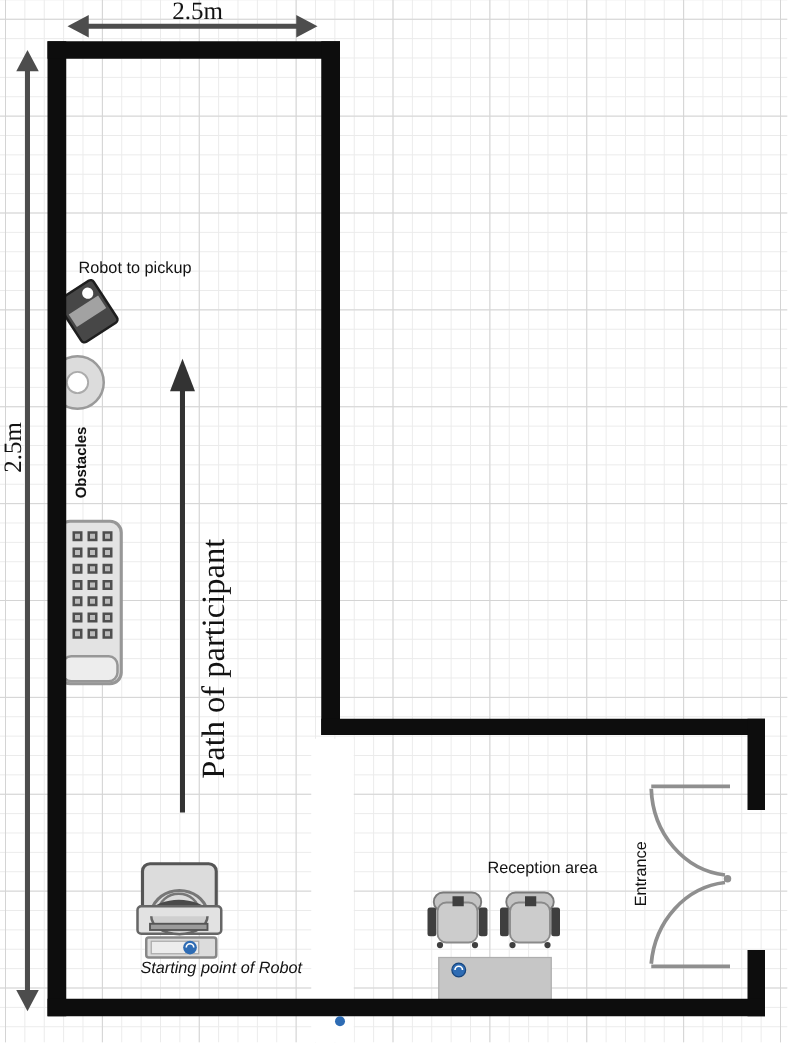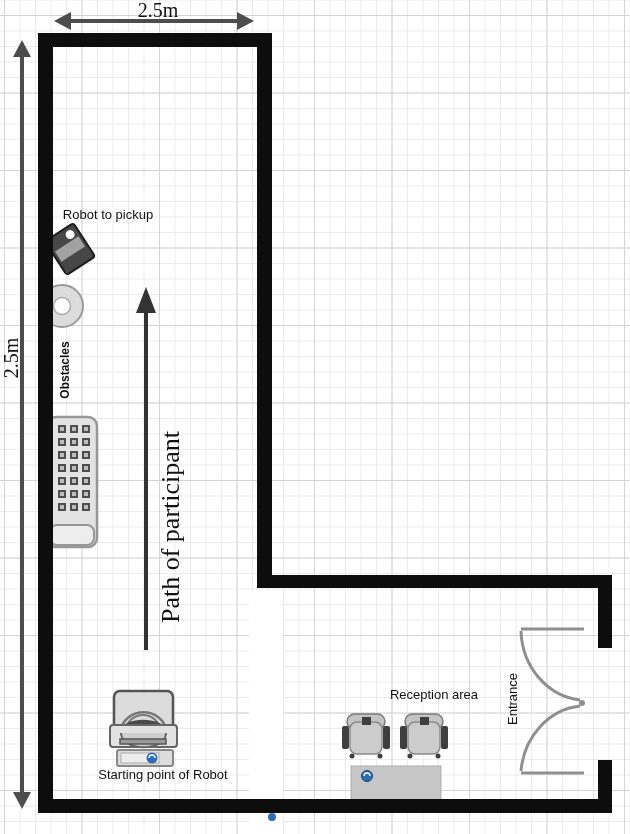--- a/index.html
+++ b/index.html
@@ -171,19 +171,19 @@
   <div class="lbl serif dim" style="left:158px;top:10px;">2.5m</div>
 
   <div class="lbl v serif dim" style="left:11px;top:358px;">2.5m</div>
 
   <div class="lbl small" style="left:108px;top:214px;">Robot to pickup</div>
 
   <div class="lbl v obst" style="left:65px;top:370px;">Obstacles</div>
 
   <div class="lbl v serif path-t" style="left:171px;top:527px;">Path of participant</div>
 
-  <div class="lbl small" style="left:163px;top:774px;">Starting point of Robot</div>
+  <div class="lbl small" style="left:177px;top:774px;font-style:italic;">Starting point of Robot</div>
 
   <div class="lbl small" style="left:406px;top:694px;margin-left:28px;">Reception area</div>
 
   <div class="lbl v small" style="left:512px;top:699px;">Entrance</div>
 
 </div>
 
 </body></html>

